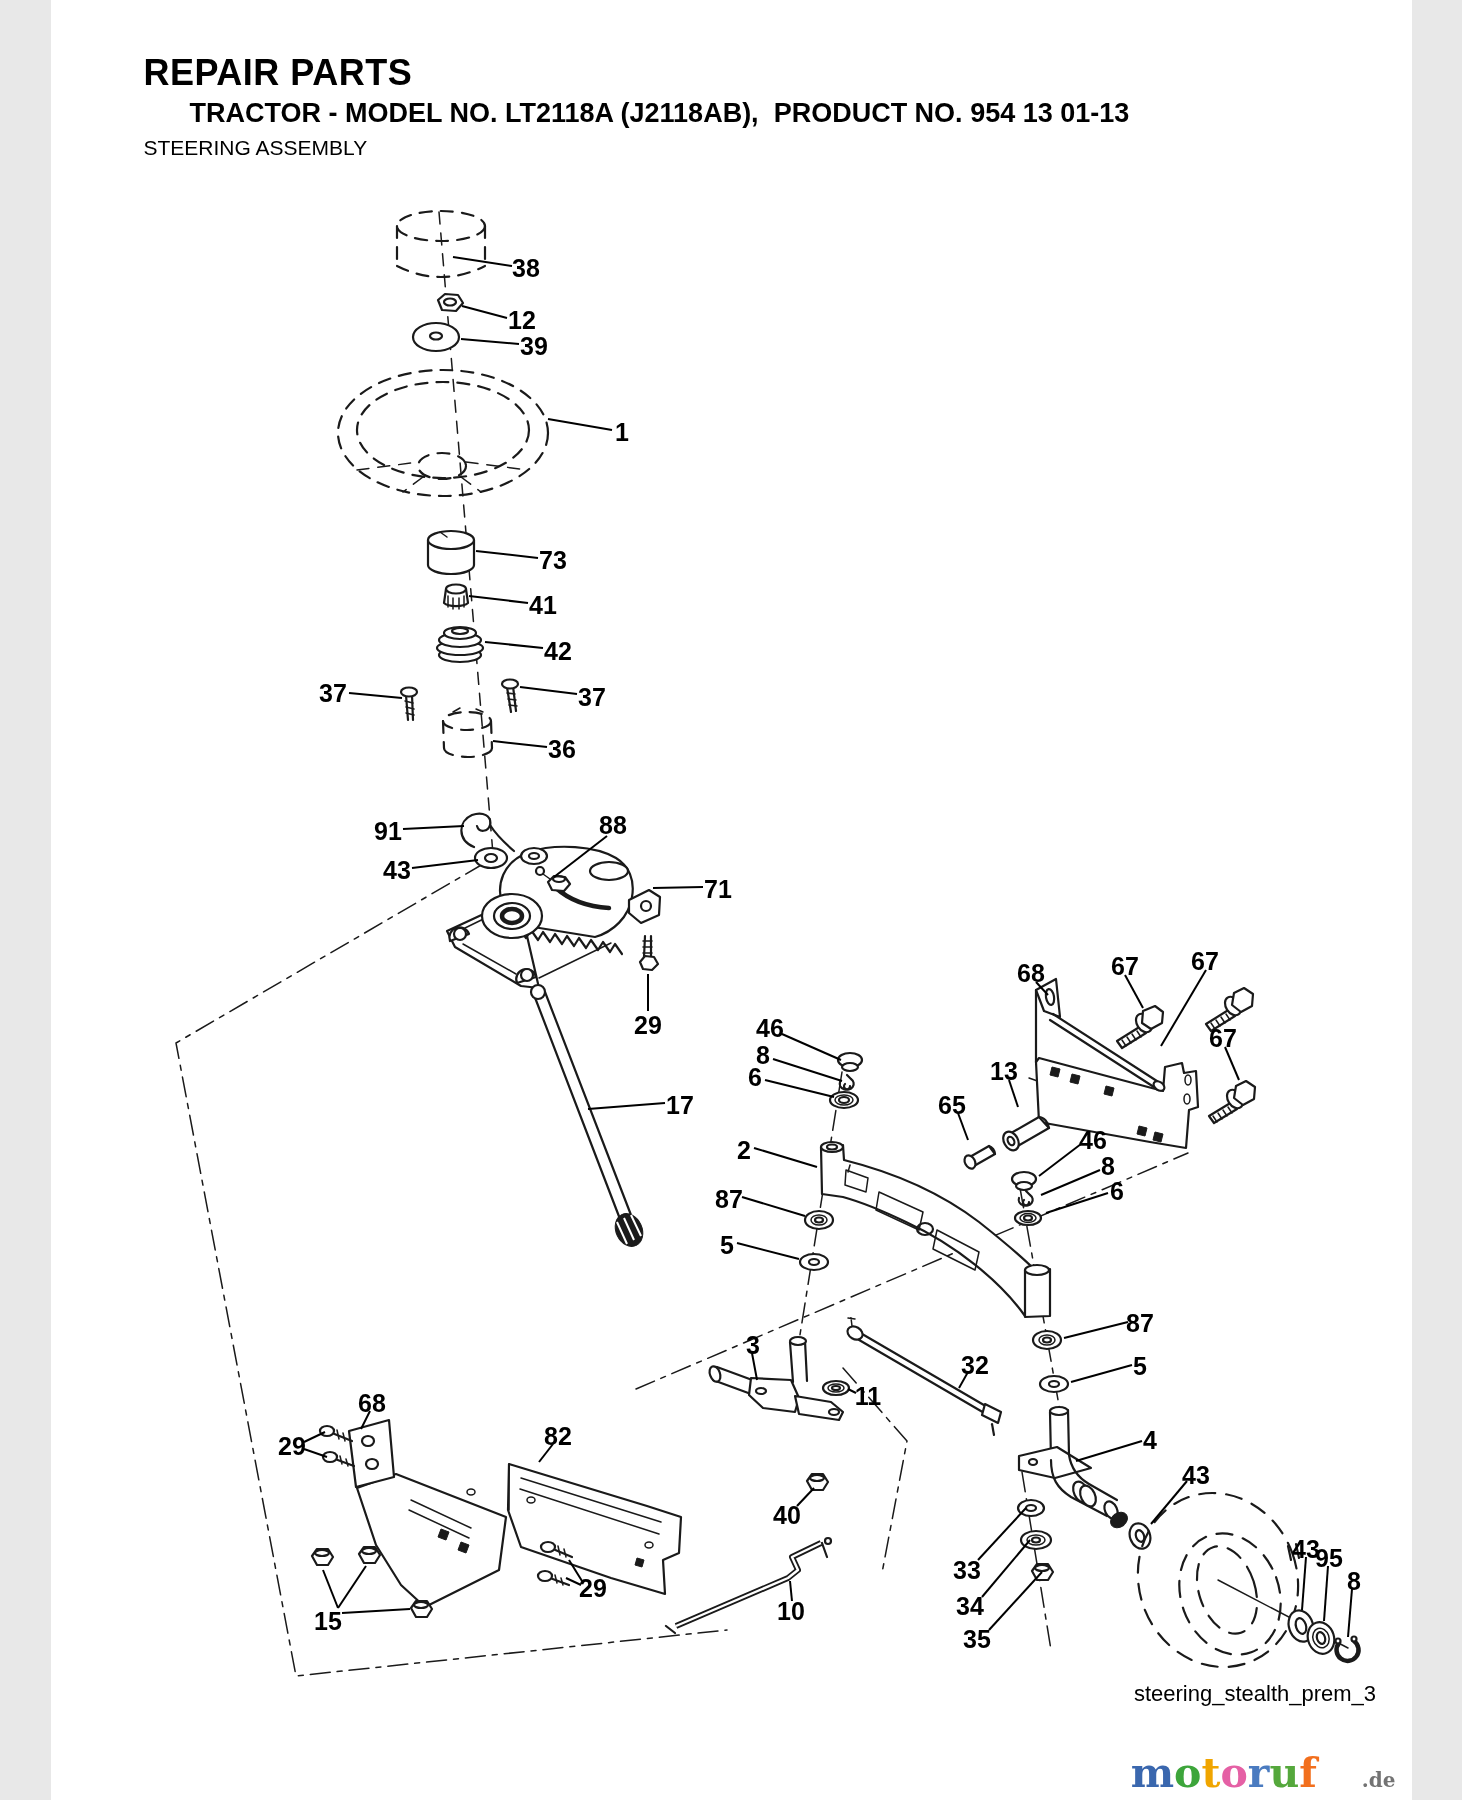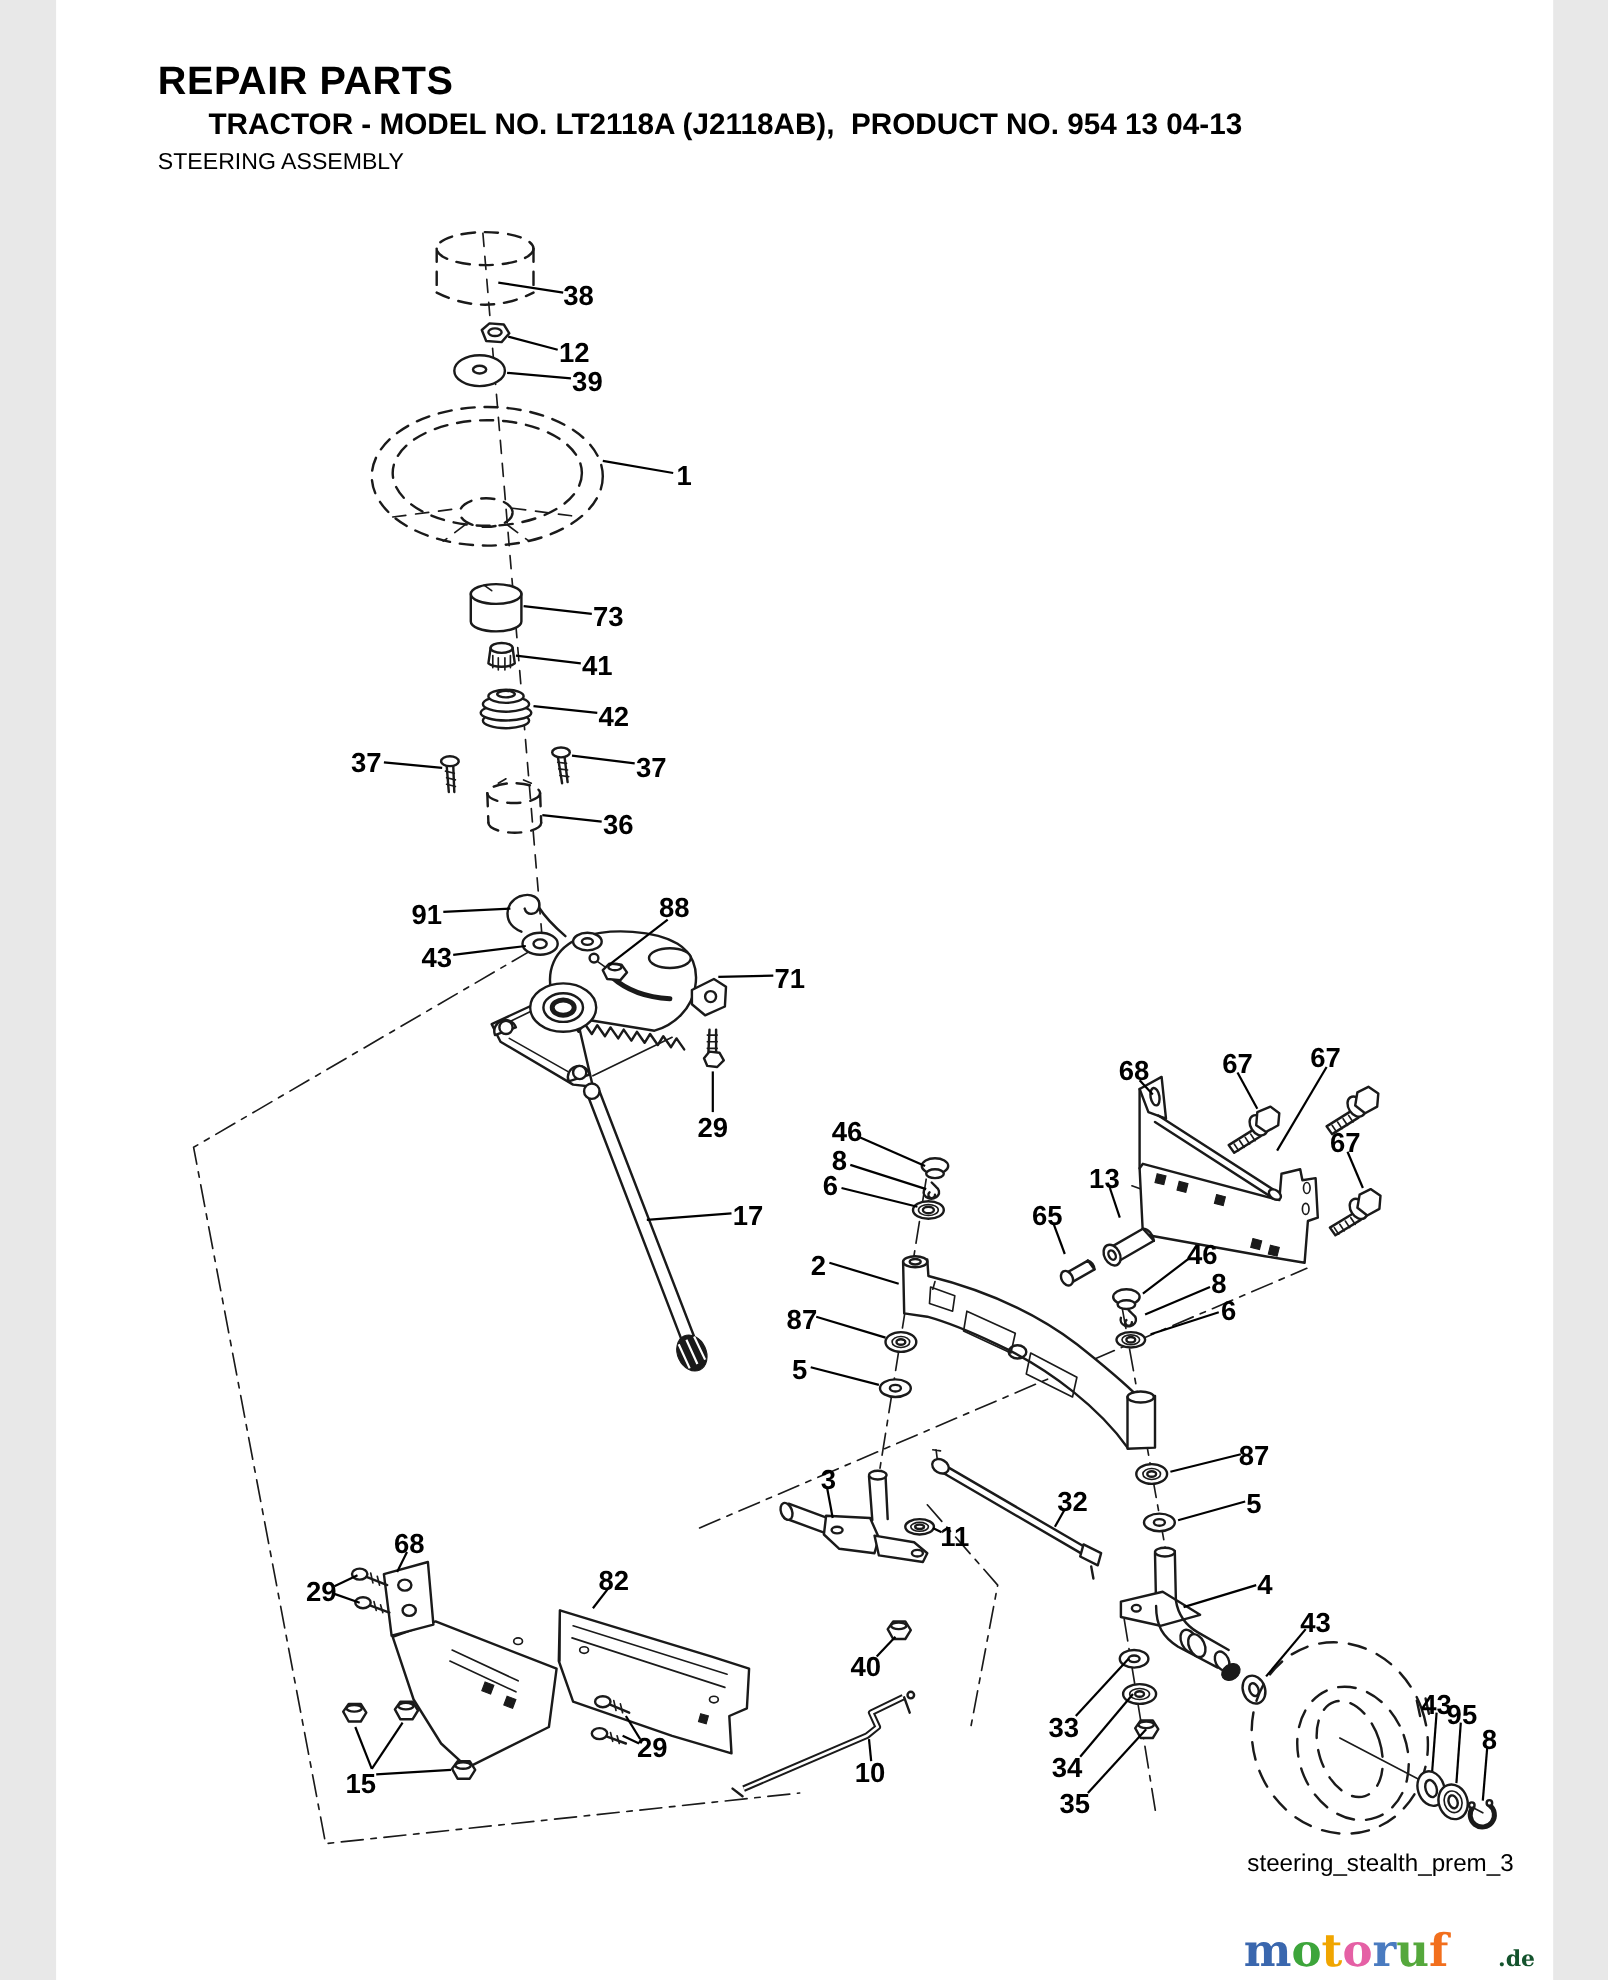--- a/index.html
+++ b/index.html
@@ -26,21 +26,21 @@
   .wm .L{font-size:41px;line-height:1;}
   .wm .sfx{font-size:20px;font-weight:bold;margin-left:2px;}
 </style>
 </head>
 <body>
 
 <div class="page">
 
   <div class="hdr">
     <div class="title">REPAIR PARTS</div>
-    <div class="subtitle">TRACTOR - MODEL NO. LT2118A (J2118AB),  PRODUCT NO. 954 13 04-13</div>
+    <div class="subtitle">TRACTOR - MODEL NO. LT2118A (J2118AB),  PRODUCT NO. 954 13 01-13</div>
     <div class="section">STEERING ASSEMBLY</div>
   </div>
 
   <svg class="diagram" width="1462" height="1800" viewBox="0 0 1462 1800" xmlns="http://www.w3.org/2000/svg">
 
     <g>
       <path class="ln thin d" d="M388,212 L443,866"></path>
       <path class="ln thin dd" d="M432,864 L125,1043 L245,1676 L676,1630"></path>
       <path class="ln thin dd" d="M585,1389 L1137,1153"></path>
       <path class="ln thin dd" d="M792,1368 L856,1441 L831,1573"></path>
@@ -474,16 +474,16 @@
         <text x="1255" y="1558" text-anchor="middle" style="font:bold 25px 'Liberation Sans',sans-serif;fill:#000;">43</text>
         <line x1="1277" y1="1566" x2="1273" y2="1621" stroke="#000" stroke-width="2"></line>
         <text x="1278" y="1567" text-anchor="middle" style="font:bold 25px 'Liberation Sans',sans-serif;fill:#000;">95</text>
         <line x1="1301" y1="1589" x2="1297" y2="1637" stroke="#000" stroke-width="2"></line>
         <text x="1303" y="1590" text-anchor="middle" style="font:bold 25px 'Liberation Sans',sans-serif;fill:#000;">8</text>
       </g>
   </svg>
 
   <div class="wm">
     <span id="wm-word"><span class="L" style="color: rgb(58, 103, 174);">m</span><span class="L" style="color: rgb(61, 165, 59);">o</span><span class="L" style="color: rgb(240, 165, 0);">t</span><span class="L" style="color: rgb(229, 96, 165);">o</span><span class="L" style="color: rgb(74, 123, 192);">r</span><span class="L" style="color: rgb(85, 168, 60);">u</span><span class="L" style="color: rgb(242, 111, 29);">f</span></span>
-      <span class="sfx" id="wm-sfx" style="color: #14532d;">.de</span>
+      <span class="sfx" id="wm-sfx" style="color: #737373;">.de</span>
   </div>
 
 </div>
 
 </body></html>

